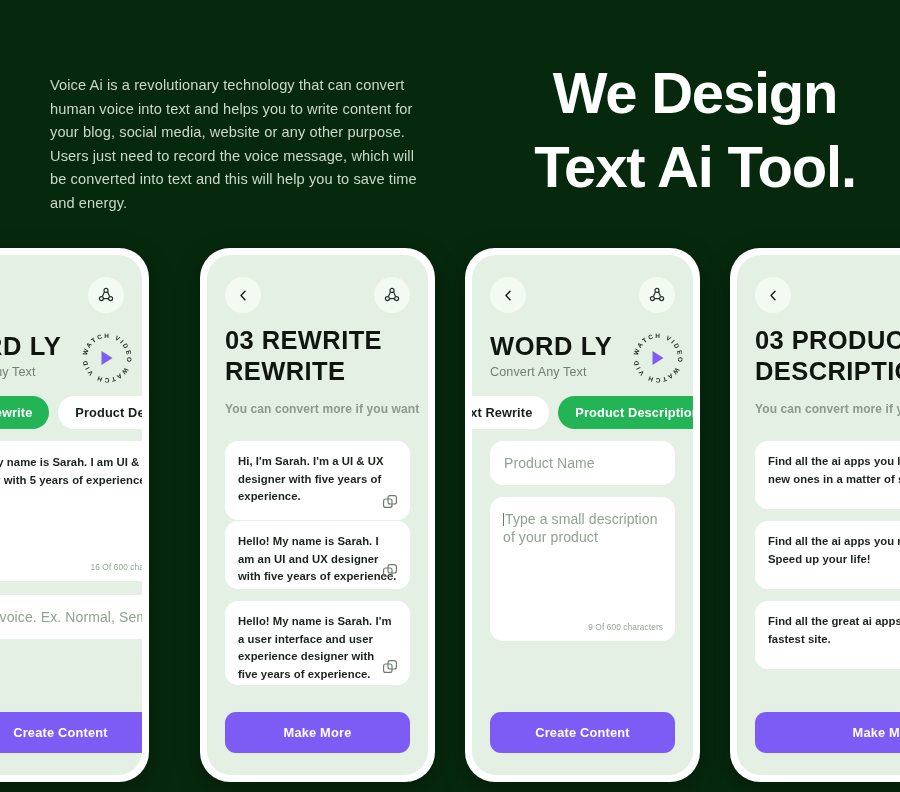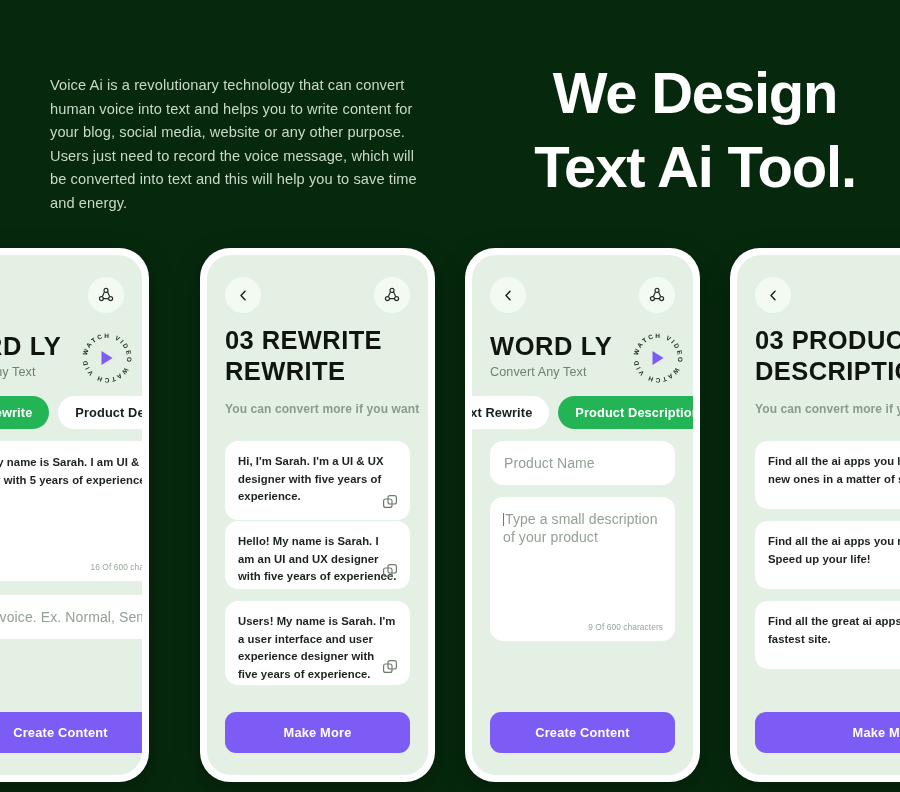--- a/index.html
+++ b/index.html
@@ -200,21 +200,21 @@
 
       <div class="panel" style="left:18px; right:18px; top:266px; height:68px;">
         <div class="panel-text" style="position:absolute; left:13px; right:13px; top:12px;">Hello! My name is Sarah. I am an UI and UX designer with five years of experience.</div>
         <svg class="copy" viewBox="0 0 17 17" fill="none" stroke="#6b7a6c" stroke-width="1.15">
           <rect x="1.6" y="5" width="8.4" height="8.4" rx="2"></rect>
             <rect x="6" y="1.6" width="8.4" height="8.4" rx="2"></rect>
         </svg>
       </div>
 
       <div class="panel" style="left:18px; right:18px; top:346px; height:84px;">
-        <div class="panel-text" style="position:absolute; left:13px; right:13px; top:12px;">Users! My name is Sarah. I'm a user interface and user experience designer with five years of experience.</div>
+        <div class="panel-text" style="position:absolute; left:13px; right:13px; top:12px;">Hello! My name is Sarah. I'm a user interface and user experience designer with five years of experience.</div>
         <svg class="copy" viewBox="0 0 17 17" fill="none" stroke="#6b7a6c" stroke-width="1.15">
           <rect x="1.6" y="5" width="8.4" height="8.4" rx="2"></rect>
             <rect x="6" y="1.6" width="8.4" height="8.4" rx="2"></rect>
         </svg>
       </div>
 
       <button class="cta">Make More</button>
     </div>
   </div>
 

